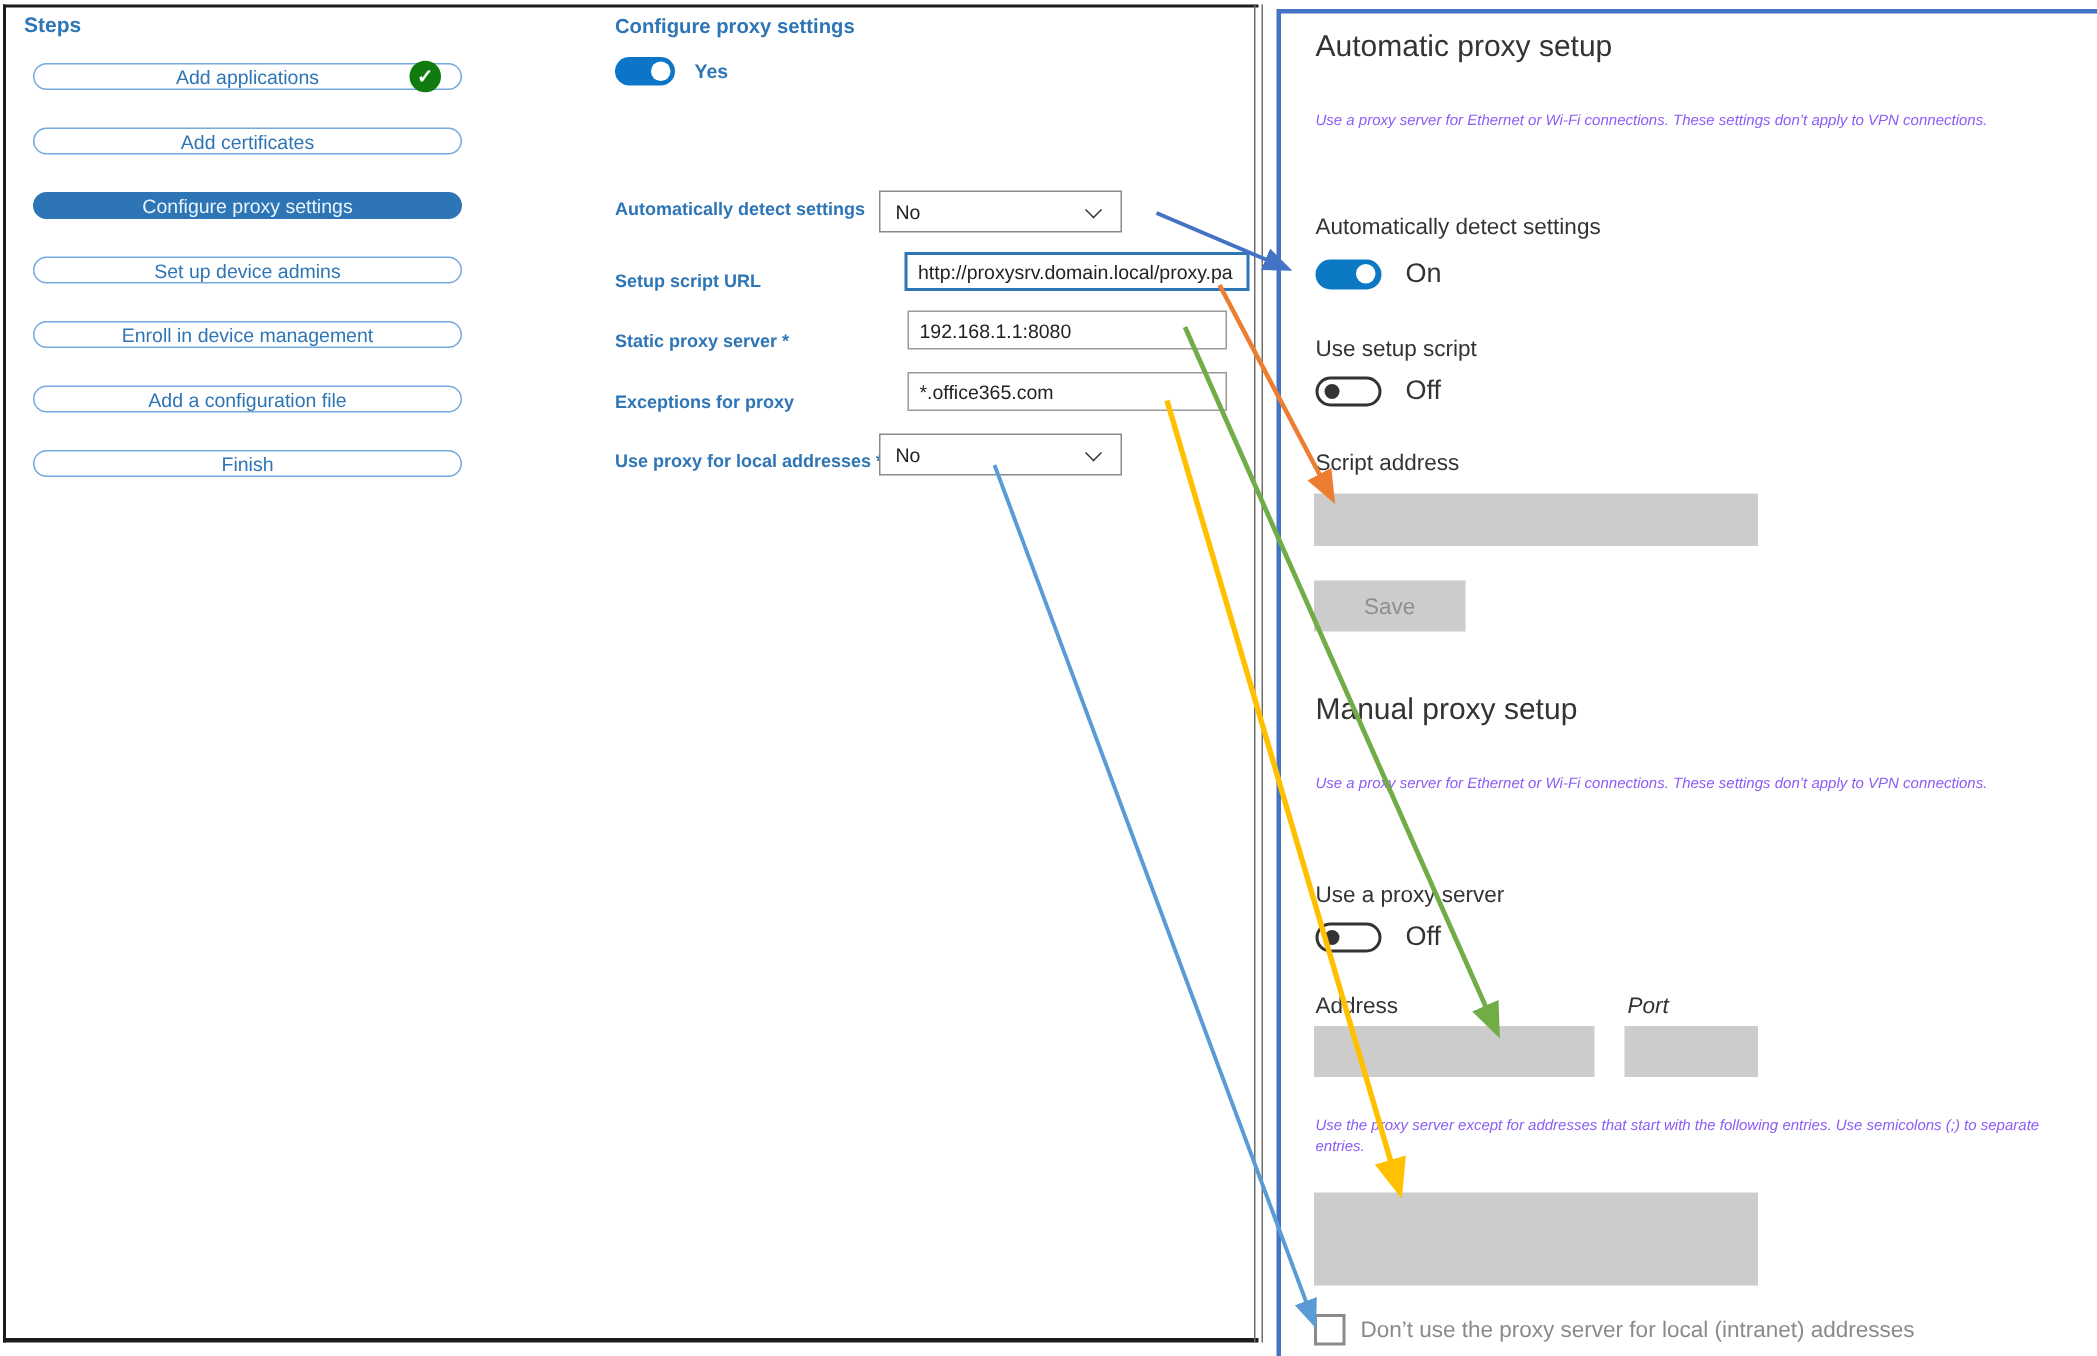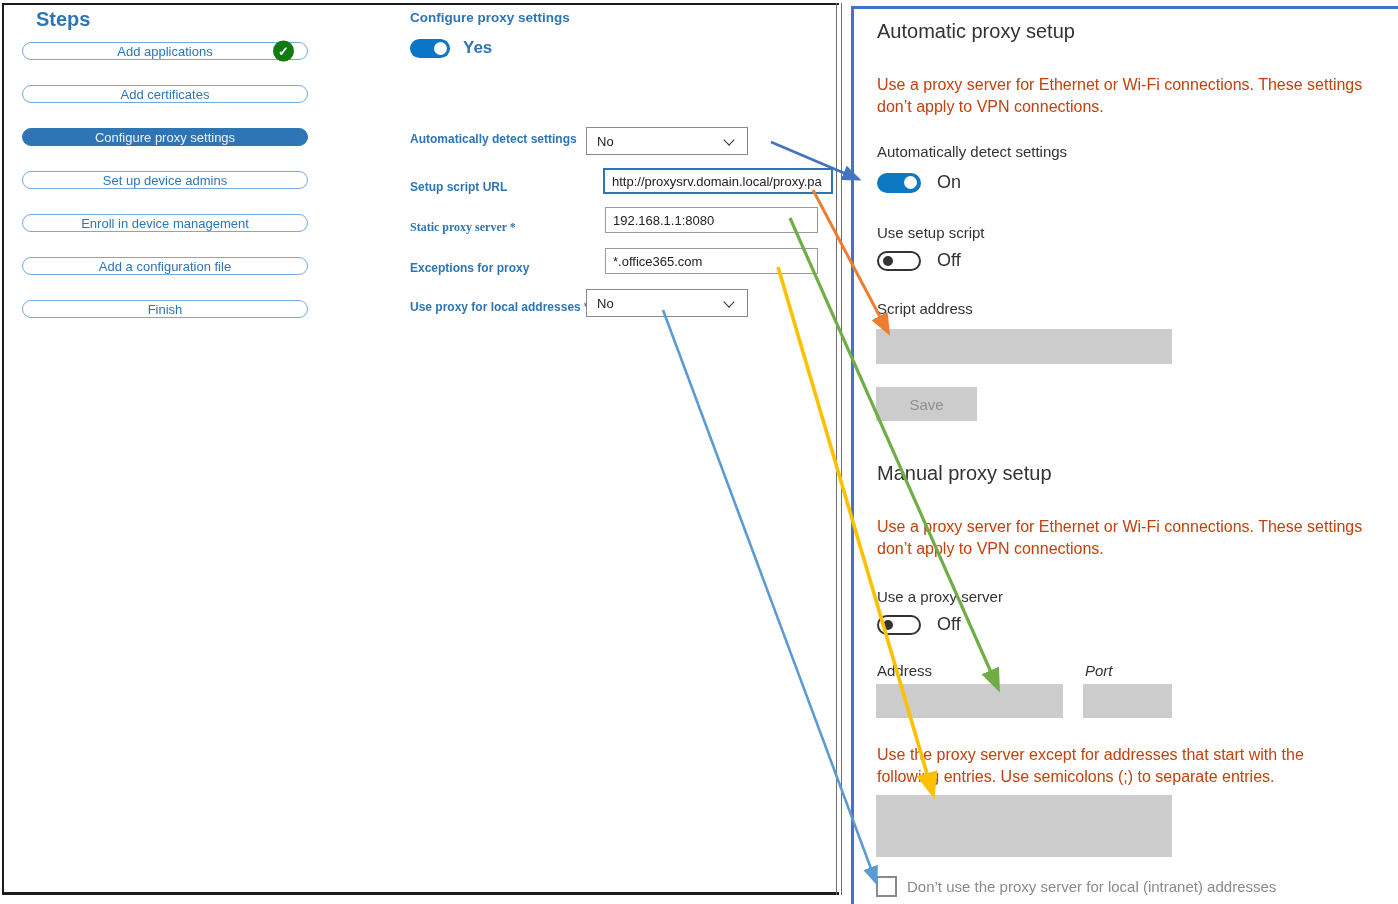--- a/index.html
+++ b/index.html
@@ -7,50 +7,50 @@
     font-family:"Liberation Sans", sans-serif; position:relative; }
   .abs { position:absolute; }
 
   
   .win-frame { left:2px; top:3px; width:837px; height:892px;
     border-left:2px solid #1c1c1c; border-top:2px solid #1c1c1c; border-bottom:3px solid #1c1c1c; }
   .vline { width:1px; top:3px; height:892px; background:#6e6e6e; }
   .vline-a { left:836px; } .vline-b { left:841px; }
 
   
-  .steps-title { left:36px; top:8px; font-size:20px; font-weight:bold; color:#2E75B6; }
+  .steps-title { left:16px; top:8px; font-size:14px; font-weight:bold; color:#2E75B6; }
   .step-btn { left:22px; width:286px; height:18px; background:#fff;
     border:1px solid #74A9DC; border-radius:9px; display:flex; align-items:center;
     justify-content:center; font-size:13px; color:#2E75B6; cursor:pointer; }
   .step-btn.selected { background:#2E75B6; border-color:#2E75B6; color:#EAF3FB; }
   .check-badge { position:absolute; right:13px; top:50%; transform:translateY(-50%);
     width:21px; height:21px; border-radius:50%; background:#107C10; color:#fff;
     font-size:13px; font-weight:bold; display:flex; align-items:center; justify-content:center; }
 
   
   .form-title { left:410px; top:10px; font-size:13.5px; font-weight:bold; color:#2E75B6; }
   .toggle-row { left:410px; top:38px; display:flex; align-items:center; }
   .toggle-on-sm { width:40px; height:19px; border-radius:10px; background:#0b76c8; position:relative; }
   .toggle-on-sm .knob { position:absolute; right:3px; top:3px; width:13px; height:13px;
     border-radius:50%; background:#fff; }
-  .toggle-row .t-label { margin-left:13px; font-size:17px; font-weight:bold; color:#2E75B6; }
+  .toggle-row .t-label { margin-left:13px; font-size:13px; font-weight:bold; color:#2E75B6; }
 
   .f-label { left:410px; width:195px; font-size:12px; font-weight:600; color:#2E75B6; }
   .f-select { left:586px; width:162px; height:28px; border:1px solid #8a8a8a; background:#fff;
     display:flex; align-items:center; padding-left:10px; font-size:13px; color:#222; cursor:pointer; }
   .chev { position:absolute; right:14px; top:8px; width:8px; height:8px;
     border-right:1.8px solid #333; border-bottom:1.8px solid #333; transform:rotate(45deg); }
   .f-input { position:absolute; height:26px; border:1px solid #9a9a9a; background:#fff;
     font-size:13px; color:#222; padding:0 7px; font-family:"Liberation Sans", sans-serif; }
   .f-input.focused { border:2px solid #2E75B6; }
 
   
   .settings-panel { left:851px; top:6px; width:554px; height:904px; border:3px solid #4472C4; background:#fff; }
   .s-title { font-size:20px; color:#333; position:absolute; left:877px; }
-  .s-desc { font-size:16px; color:#c2410c; line-height:1.38; position:absolute; left:877px; width:514px; }
+  .s-desc { font-size:10px; color:#8b5cf6; line-height:1.38; position:absolute; left:877px; width:514px;font-style:italic; }
   .s-label { font-size:15px; color:#333; position:absolute; left:877px; }
   .s-toggle-row { position:absolute; left:877px; display:flex; align-items:center; }
   .tg { width:44px; height:20px; border-radius:11px; position:relative; }
   .tg-on { background:#0b79c3; }
   .tg-on .knob { position:absolute; right:4px; top:3.5px; width:13px; height:13px; border-radius:50%; background:#fff; }
   .tg-off { background:#fff; border:2px solid #333; }
   .tg-off .knob { position:absolute; left:4px; top:3px; width:10px; height:10px; border-radius:50%; background:#333; }
   .tg-state { margin-left:16px; font-size:18px; color:#333; }
   .gray-field { position:absolute; background:#cccccc; }
   .save-btn { position:absolute; left:876px; top:387px; width:101px; height:34px; background:#cccccc;
@@ -104,21 +104,21 @@
 
 <div class="abs f-label" style="top:132px;">Automatically detect settings</div>
 <div class="abs f-select" style="top:127px;">
   <span>No</span>
   <span class="chev"></span>
 </div>
 
 <div class="abs f-label" style="top:180px;">Setup script URL</div>
 <input class="f-input focused" style="left: 603px; top: 168px; width: 230px;" value="http://proxysrv.domain.local/proxy.pa">
 
-<div class="abs f-label" style="top:220px;font-family:Liberation Serif, serif;">Static proxy server *</div>
+<div class="abs f-label" style="top:220px;">Static proxy server *</div>
 <input class="f-input" style="left: 605px; top: 207px; width: 213px;" value="192.168.1.1:8080">
 
 <div class="abs f-label" style="top:261px;">Exceptions for proxy</div>
 <input class="f-input" style="left: 605px; top: 248px; width: 213px;" value="*.office365.com">
 
 <div class="abs f-label" style="top:300px;">Use proxy for local addresses *</div>
 <div class="abs f-select" style="top:289px;">
   <span>No</span>
   <span class="chev"></span>
 </div>

